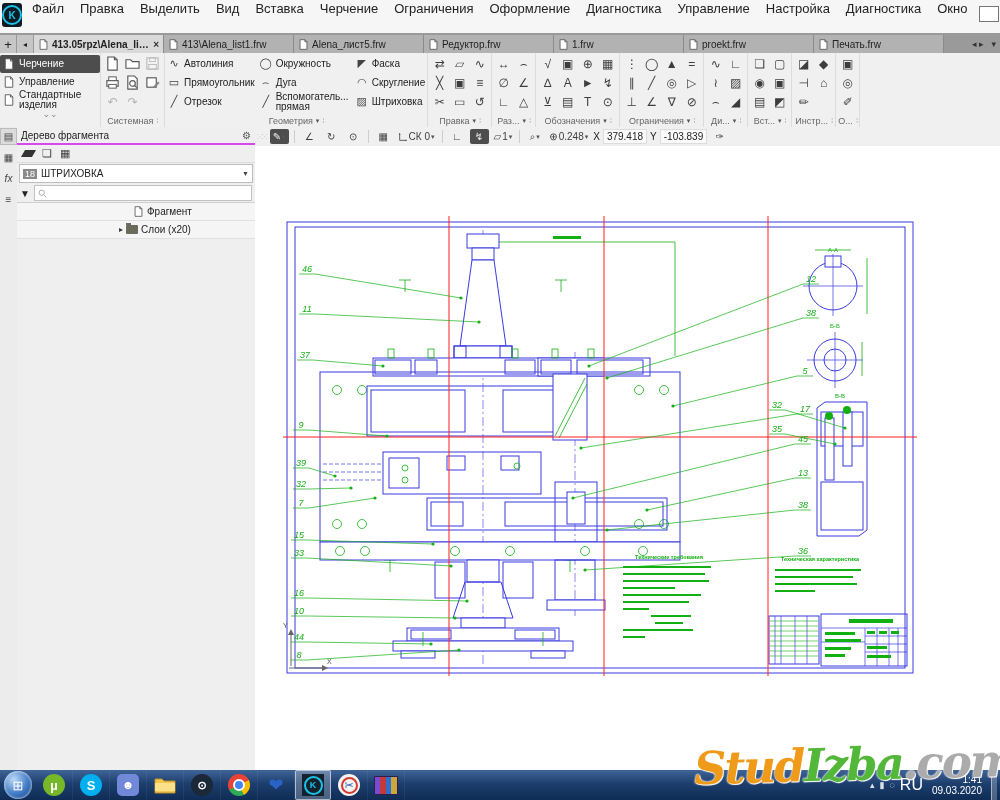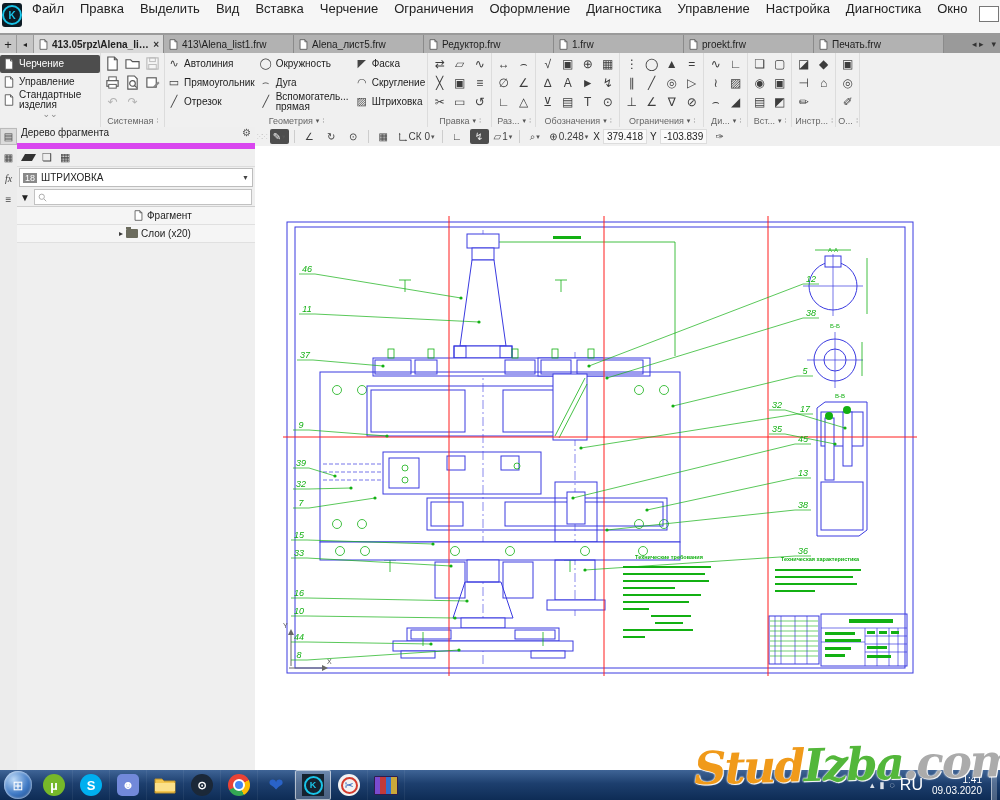--- a/index.html
+++ b/index.html
@@ -48,21 +48,21 @@
   .gi.dis{opacity:.35}
   
   #geotools{display:grid;grid-auto-flow:column;grid-template-rows:repeat(3,19px);column-gap:4px}
   .tool{display:flex;align-items:center;gap:3px;font-size:10px;max-width:92px;line-height:1;color:#222}
   .tool .tico{width:14px;flex:0 0 14px;text-align:center;color:#444;font-size:11px}
   
   #sidestrip{position:absolute;top:127px;left:0;width:17px;bottom:30px;background:#ececec;border-right:1px solid #cfcfcf;display:flex;flex-direction:column;align-items:center;padding-top:2px;gap:6px}
   .stico{width:15px;height:15px;display:flex;align-items:center;justify-content:center;font-size:10px;color:#444}
   .stico.active{background:#dcdcdc;outline:1px solid #bbb}
   #treepanel{position:absolute;top:127px;left:17px;width:238px;bottom:30px;background:#efefef;border-right:1px solid #b3b3b3;font-size:10px}
-  #treehead{height:16px;display:flex;padding:0 4px;border-bottom:6px solid #d946ef;color:#222}
+  #treehead{height:16px;display:flex;align-items:center;padding:0 4px;border-bottom:2px solid #d946ef;color:#222}
   #treehead .gear{margin-left:auto;color:#555}
   #treetools{height:17px;display:flex;align-items:center;gap:8px;padding:0 6px;border-bottom:1px solid #dcdcdc}
   .skew{width:11px;height:7px;background:#333;transform:skewX(-30deg)}
   #styledrop{height:17px;background:#fff;border:1px solid #bdbdbd;margin:1px 2px;display:flex;align-items:center;padding:0 3px;gap:4px}
   #styledrop .badge{background:#8a8a8a;color:#fff;font-size:9px;padding:0 2px}
   #styledrop .dd{margin-left:auto;font-size:7px;color:#444}
   #filterrow{height:18px;display:flex;align-items:center;gap:4px;padding:0 3px;border-bottom:1px solid #cfcfcf}
   #filterrow .funnel{color:#222;font-size:10px}
   #filterrow .searchbox{flex:1;height:14px;background:#fff;border:1px solid #c2c2c2;display:flex;align-items:center;padding:0 3px;color:#aaa}
   .treerow{height:17px;display:flex;align-items:center;background:#f5f5f5;border-bottom:1px solid #e0e0e0;gap:3px}
@@ -502,21 +502,21 @@
     <div class="rlabel">
         <span>О...</span>
         <span class="grip">⁞</span>
       </div>
   </div>
 </div>
 
 <div id="sidestrip">
   <span class="stico active">▤</span>
   <span class="stico">▦</span>
-  <span class="stico" style="font-style:italic;font-family:Liberation Serif, serif">fx</span>
+  <span class="stico" style="font-style:italic;font-family:Liberation Sans, sans-serif">fx</span>
   <span class="stico">≡</span>
 </div>
 
 <div id="treepanel">
   <div id="treehead">
     <span>Дерево фрагмента</span>
     <span class="gear">⚙</span>
   </div>
   <div id="treetools">
     <span class="skew"></span>

